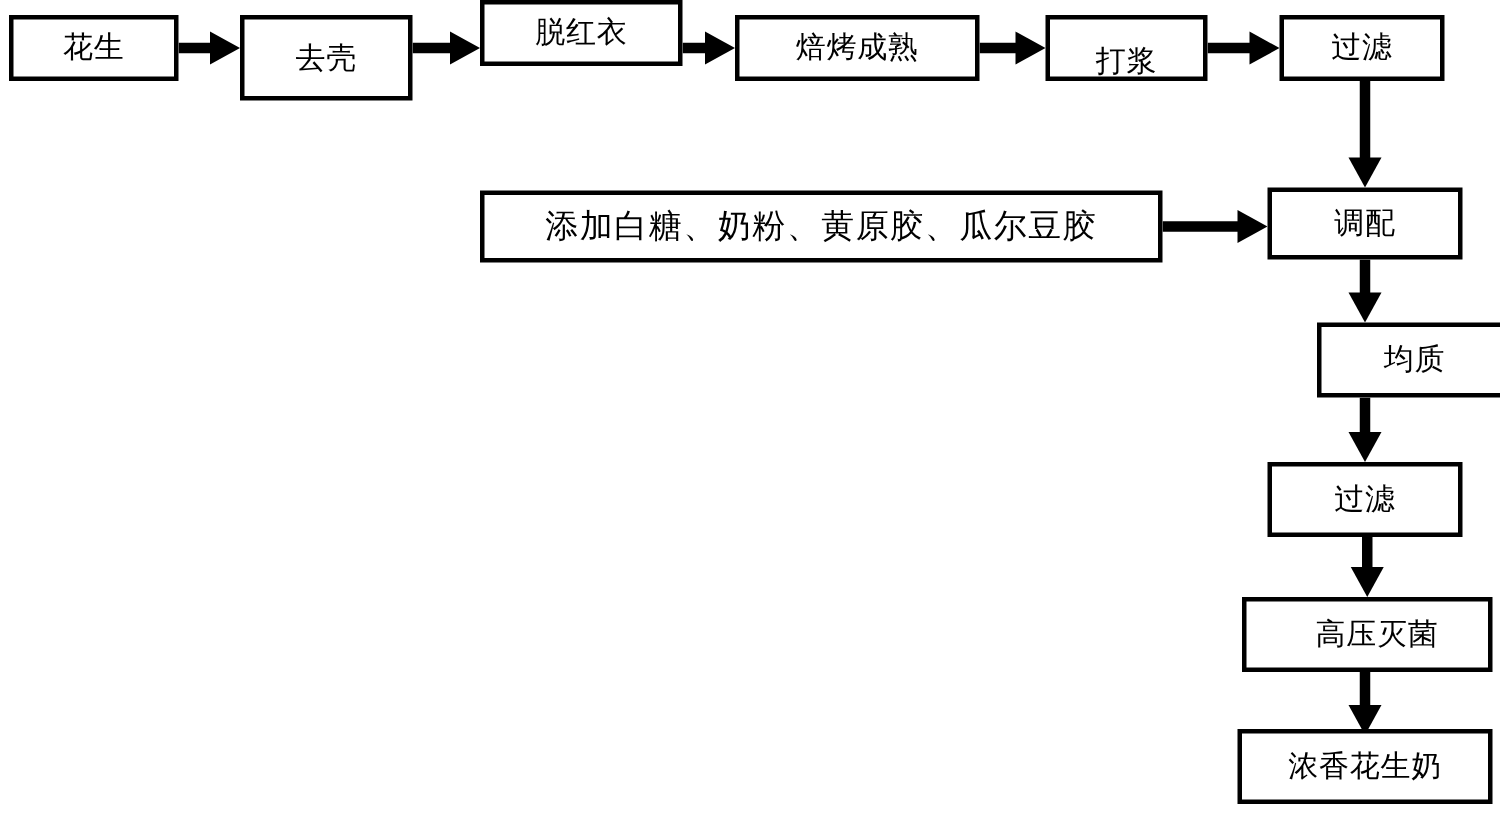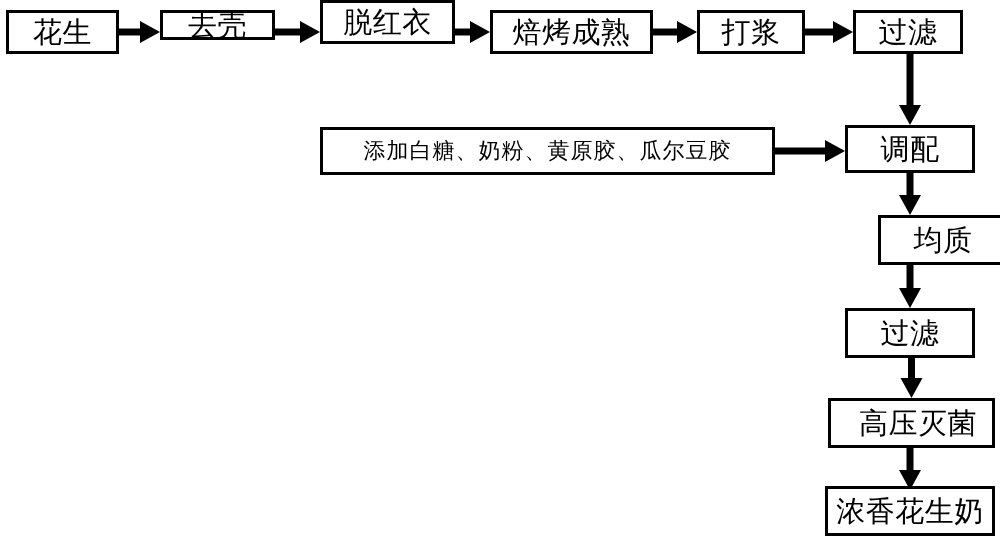--- a/index.html
+++ b/index.html
@@ -26,21 +26,21 @@
     display: flex;
     align-items: center;
     justify-content: center;
     color: #000000;
     line-height: 1;
     white-space: nowrap;
     letter-spacing: 0.5px;
   }
   .node-label {
     display: block;
-    font-size: 29px;
+    font-size: 20px;
     color: #000000;
   }
   .node.wide .node-label {
     font-size: 22px;
     letter-spacing: 1px;
   }
   svg.connectors {
     position: absolute;
     left: 0;
     top: 0;
@@ -105,30 +105,30 @@
       <g>
         <line x1="910" y1="448" x2="910" y2="472"></line>
         <polygon points="910,490 899,470 921,470"></polygon>
       </g>
     </svg>
 
   <div id="node-layer">
       <div class="node" style="left: 6px; top: 10px; width: 113px; height: 44px;">
         <span class="node-label">花生</span>
       </div>
-      <div class="node" style="left: 160px; top: 10px; width: 115px; height: 30px;">
+      <div class="node" style="left: 160px; top: 10px; width: 115px; height: 57px;">
         <span class="node-label">去壳</span>
       </div>
       <div class="node" style="left: 320px; top: 0; width: 135px; height: 44px;">
         <span class="node-label">脱红衣</span>
       </div>
       <div class="node" style="left: 490px; top: 10px; width: 163px; height: 44px; text-align: center;">
         <span class="node-label">焙烤成熟</span>
       </div>
-      <div class="node" style="left: 697px; top: 10px; width: 108px; height: 44px;">
+      <div class="node" style="left: 697px; top: 10px; width: 108px; height: 44px; align-items: flex-end;">
         <span class="node-label">打浆</span>
       </div>
       <div class="node" style="left: 853px; top: 10px; width: 110px; height: 44px;">
         <span class="node-label">过滤</span>
       </div>
       <div class="node wide" style="left: 320px; top: 127px; width: 455px; height: 48px;">
         <span class="node-label">添加白糖、奶粉、黄原胶、瓜尔豆胶</span>
       </div>
       <div class="node" style="left: 845px; top: 125px; width: 130px; height: 48px;">
         <span class="node-label">调配</span>

